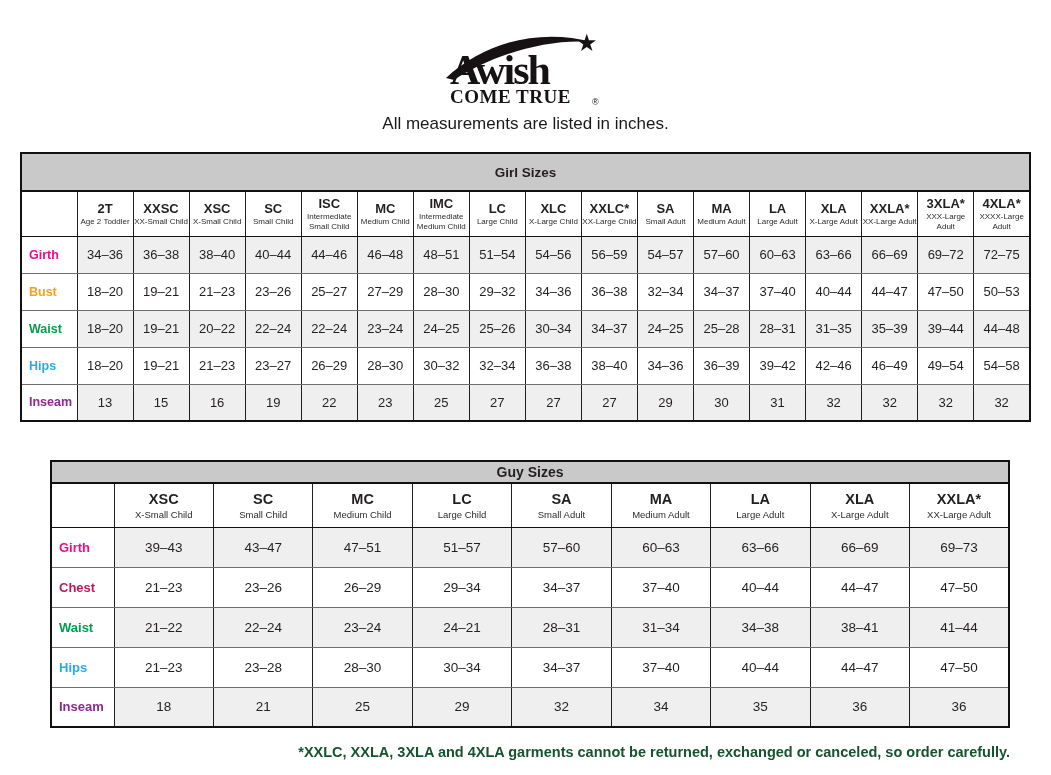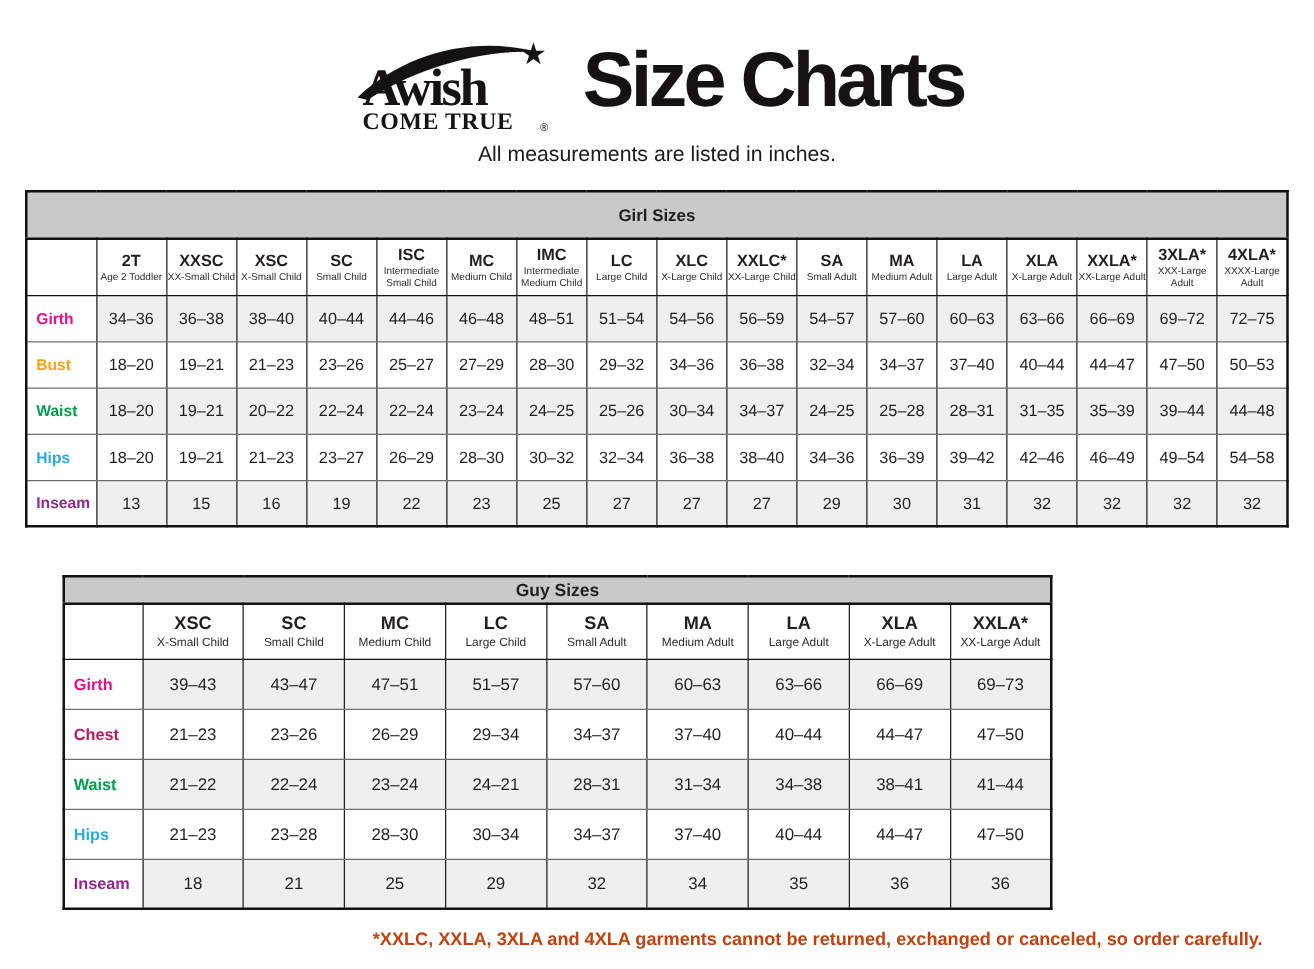--- a/index.html
+++ b/index.html
@@ -33,48 +33,47 @@
   .girl tr.band { height: 38px; margin-top: 40px; }
   .girl tr.band td { font-size: 13.5px; }
   .girl tr.head { height: 45px; }
   .girl .code { font-size: 13px; line-height: 1.2; }
   .girl .desc { font-size: 8px; line-height: 1.2; }
   .girl tr.data { height: 37px; }
   .girl td.val { font-size: 13px; }
   .girl td.lblcell { font-size: 12.5px; }
 
   
-  .guy { width: 792px; margin: 38px 0 0 50px; }
+  .guy { width: 960px; margin: 38px 0 0 50px; }
   .guy col.lbl { width: 63px; }
   .guy tr.band { height: 22px; }
   .guy tr.band td { font-size: 14px; }
   .guy tr.head { height: 44px; }
   .guy .code { font-size: 14.5px; line-height: 1.25; }
   .guy .desc { font-size: 9.5px; line-height: 1.2; }
   .guy tr.data { height: 40px; }
   .guy td.val { font-size: 13.5px; }
   .guy td.lblcell { font-size: 13px; }
 
   
   .footnote { width: 960px; margin: 16px 0 0 50px; text-align: right;
-              font-size: 14.5px; font-weight: bold; color: #c2410c; }
+              font-size: 14.5px; font-weight: bold; color: #14532d; }
 </style>
 </head>
 <body>
 
 <div class="header">
   <div class="brandrow">
     <svg class="logo" viewBox="0 0 172 84" xmlns="http://www.w3.org/2000/svg">
       <path d="M6,52 C44,16 100,2 152,16 C106,12 50,30 14,54 Z" fill="#161214"></path>
       <text x="136" y="25" font-size="24" fill="#161214">★</text>
       <text x="10" y="58" font-family="Liberation Serif, serif" font-weight="bold" font-size="42" letter-spacing="-2" fill="#161214">Awish</text>
       <text x="10" y="77" font-family="Liberation Serif, serif" font-weight="bold" font-size="19" letter-spacing="0.5" fill="#161214">COME TRUE</text>
       <text x="152" y="79" font-size="9" fill="#161214">®</text>
     </svg>
-    <div class="page-title">Size Charts</div>
   </div>
   <div class="subtitle">All measurements are listed in inches.</div>
 </div>
 
 <table class="girl">
     <colgroup>
       <col class="lbl">
       <col>
       <col>
       <col>

